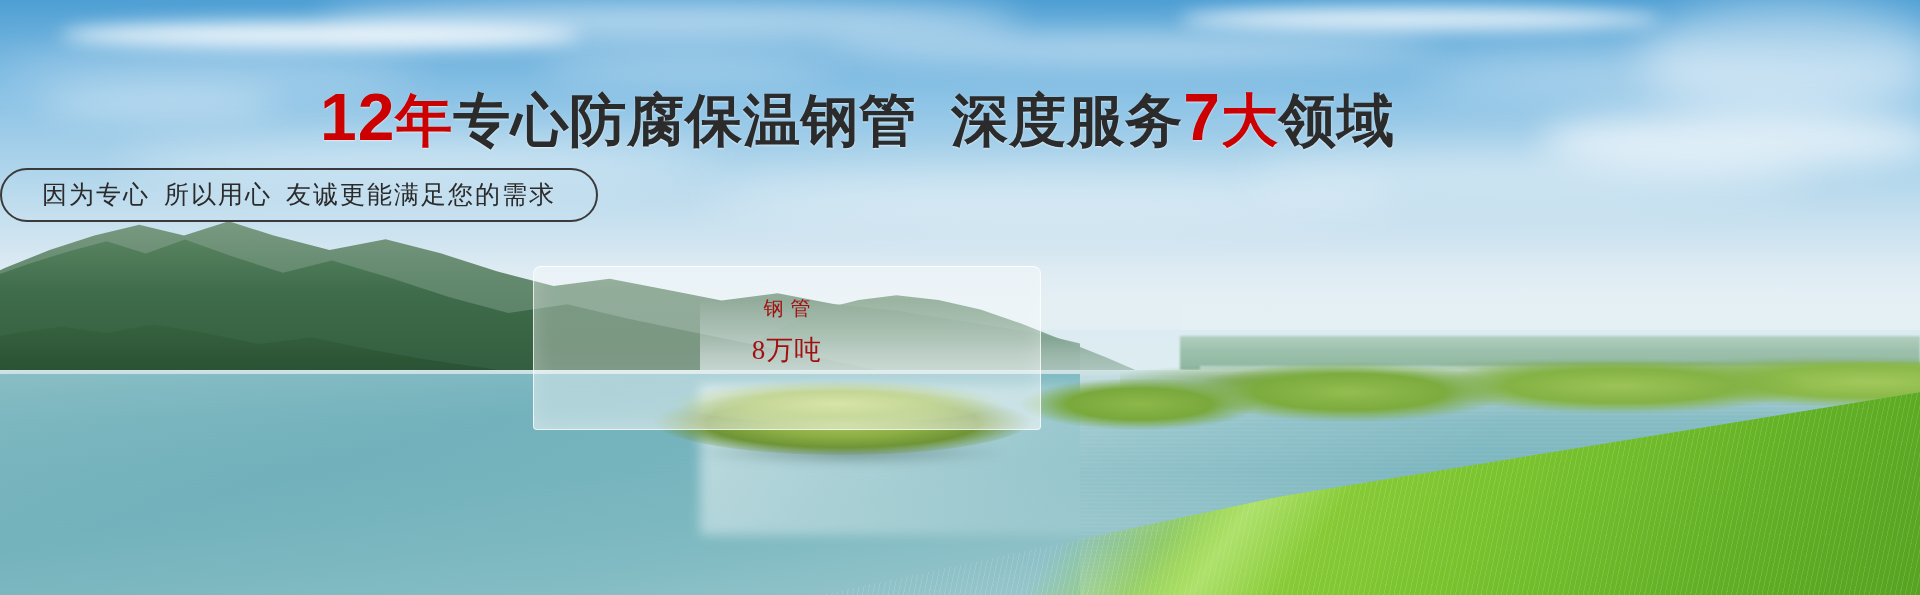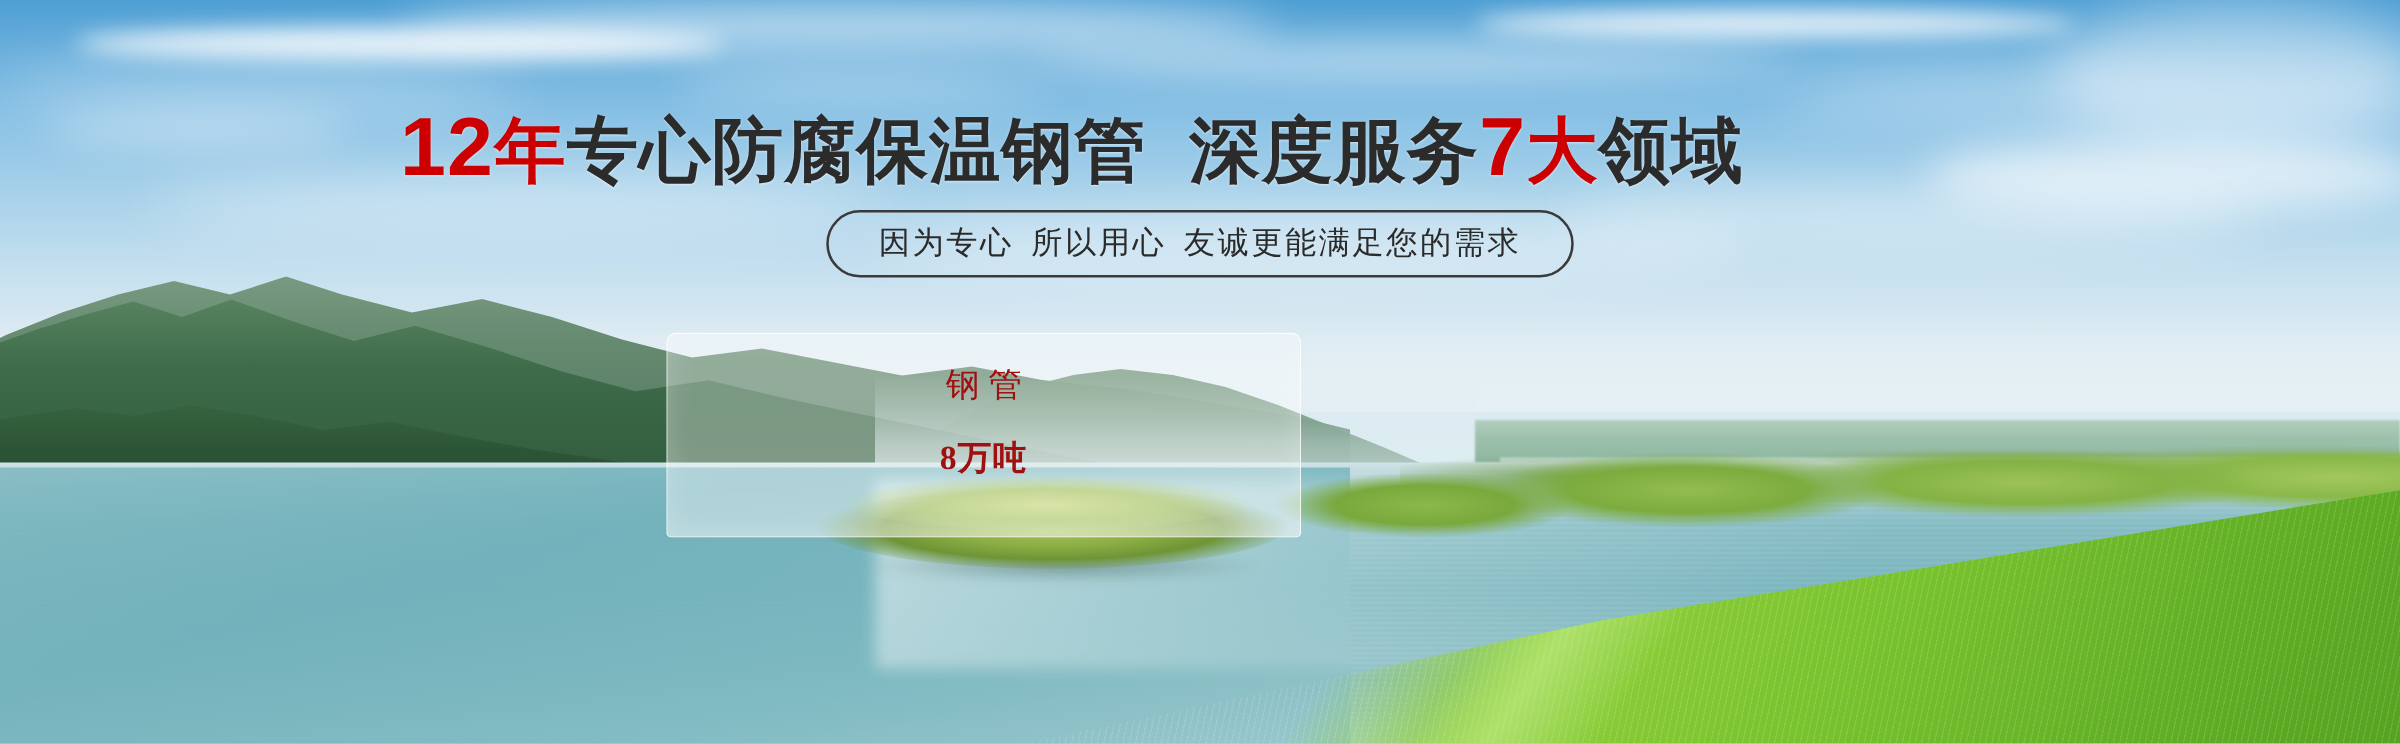--- a/index.html
+++ b/index.html
@@ -146,21 +146,21 @@
     position:absolute;left:0;top:86px;width:1715px;text-align:center;
     font-size:57px;line-height:62px;font-weight:bold;color:#2b2b2b;
     letter-spacing:1px;white-space:nowrap;
     text-shadow:0 1px 2px rgba(255,255,255,.55);
   }
   .headline .red{color:#cc0000;}
   .headline .num{font-size:66px;}
   .headline .gap{display:inline-block;width:34px;}
 
   .subtitle-wrap{
-    position:absolute;left:0;top:168px;width:1920px;text-align:center;
+    position:absolute;left:0;top:168px;width:1920px;text-align:left;
   }
   .subtitle{
     display:inline-block;
     padding:9px 40px 11px;
     border:2px solid #3a3a3a;border-radius:32px;
     font-size:25px;line-height:30px;color:#2b2b2b;letter-spacing:2px;
     white-space:nowrap;
   }
   .subtitle .sp{display:inline-block;width:14px;}
 
@@ -172,26 +172,26 @@
   .stat{
     flex:1 1 0;
     border:1px solid rgba(255,255,255,.75);
     border-top:1px solid rgba(255,255,255,.9);
     background:linear-gradient(180deg,rgba(255,255,255,.30) 0%,rgba(255,255,255,.34) 48%,rgba(255,255,255,.46) 100%);
     border-radius:8px 8px 4px 4px;
     display:flex;flex-direction:column;align-items:center;
     box-shadow:inset 0 0 22px rgba(255,255,255,.22);
   }
   .stat-label{
-    margin-top:26px;font-size:27px;line-height:30px;
+    margin-top:26px;font-size:20px;line-height:30px;
     color:#a01010;letter-spacing:7px;text-indent:7px;font-weight:500;
   }
   .stat-value{
-    margin-top:28px;font-size:27px;line-height:30px;
-    color:#a01010;letter-spacing:1px;font-weight:700;
+    margin-top:12px;font-size:27px;line-height:30px;
+    color:#a01010;letter-spacing:1px;font-weight:400;
     font-family:"Liberation Serif","DejaVu Serif",serif;
   }
   .stat-value sup{font-size:16px;vertical-align:super;}
 </style>
 </head>
 <body>
 
 <div class="banner">
 
   <div class="sky"></div>

